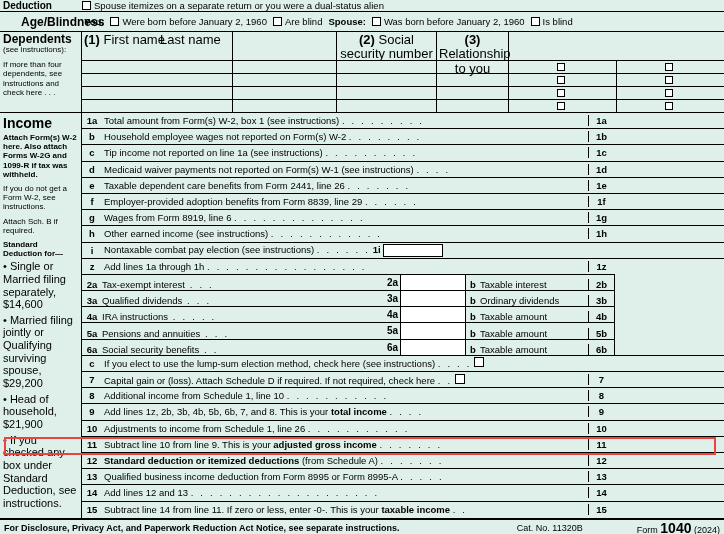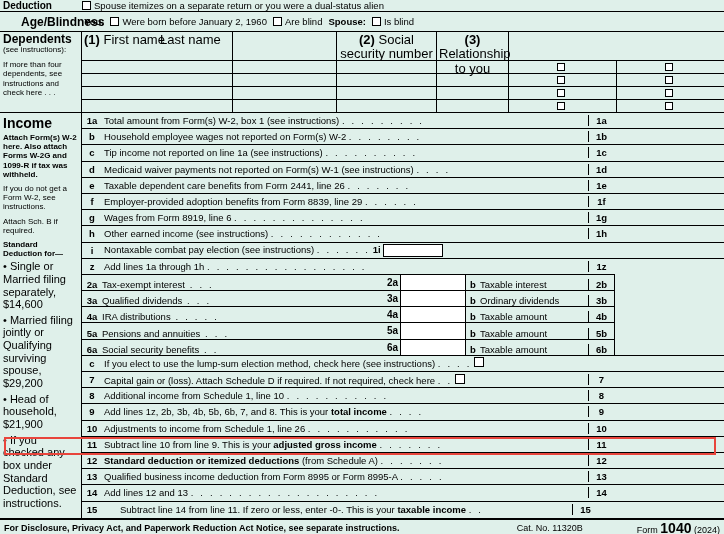--- a/index.html
+++ b/index.html
@@ -76,21 +76,21 @@
   
   .income { display: flex; border-bottom: 1px solid #000; }
   .inc-stub { width: 82px; flex: 0 0 82px; border-right: 1px solid #000; padding: 2px 3px 0 3px; }
   .inc-title { font-weight: bold; font-size: 14px; margin-bottom: 2px; }
   .stub-p { font-size: 8px; line-height: 1.15; margin: 0 0 5px 0; font-weight: bold; }
   .stub-p.reg { font-weight: normal; }
   .stub-bullets { font-size: 11px; line-height: 1.15; }
   .stub-bullets div { margin-bottom: 3px; }
   .inc-body { flex: 1; }
   .ln { display: flex; height: 16.2px; border-bottom: 1px solid #000; align-items: center; }
-  .ln:last-child { border-bottom: none; gap: 16px; }
+  .ln:last-child { border-bottom: none; }
   .ln-no { width: 20px; flex: 0 0 20px; text-align: center; font-weight: bold; font-size: 9.5px; }
   .ln-tx { flex: 1; font-size: 9.5px; padding-left: 2px; position: relative; white-space: nowrap; overflow: hidden; }
   .dots { letter-spacing: 2.2px; color: #000; }
   .ln-amtno { width: 26px; flex: 0 0 26px; border-left: 1px solid #000; text-align: center; font-weight: bold; font-size: 9.5px; }
   .ln-amt { width: 110px; flex: 0 0 110px; border-left: 1px solid #000; background: #dff0ea; }
   .ln-amt.shade { background: #b9cfc9; }
   .inner-box {
     display: inline-block;
     border: 1px solid #000;
     background: #fff;
@@ -142,20 +142,21 @@
     </div>
   </div>
 
   <div class="row ab-row">
     <div class="ab-stub">Age/Blindness</div>
     <div class="ab-body">
       <span class="bold">You:</span>
       <span><span class="chk"></span><span>Were born before January 2, 1960</span></span>
       <span><span class="chk"></span><span>Are blind</span></span>
       <span class="bold">Spouse:</span>
+      <span><span class="chk"></span><span>Was born before January 2, 1960</span></span>
       <span><span class="chk"></span><span>Is blind</span></span>
     </div>
   </div>
 
   <div class="dep-wrap">
     <div class="dep-head">
       <div class="dep-stub" style="height:28px;">
         <div class="dep-title">Dependents</div>
         <div class="dep-sub">(see instructions):</div>
       </div>
@@ -367,21 +368,21 @@
           </div>
         <div class="tc-bno">b</div>
         <div class="tc-btx">Ordinary dividends</div>
         <div class="ln-amtno">3b</div>
         <div class="ln-amt" style="height:16.2px;"></div>
       </div>
 
       <div class="two-col-ln">
         <div class="tc-no">4a</div>
         <div class="tc-left">
-            <span class="lbl">IRA distributions</span>
+            <span class="lbl">IRA instructions</span>
             <span class="dots">&nbsp;.  .  .  .  .</span>
           </div>
         <div class="tc-mid-amt" style="position:relative;">
             <span style="position:absolute;left:-14px;top:2px;font-weight:bold;">4a</span>
           </div>
         <div class="tc-bno">b</div>
         <div class="tc-btx">Taxable amount</div>
         <div class="ln-amtno">4b</div>
         <div class="ln-amt" style="height:16.2px;"></div>
       </div>

